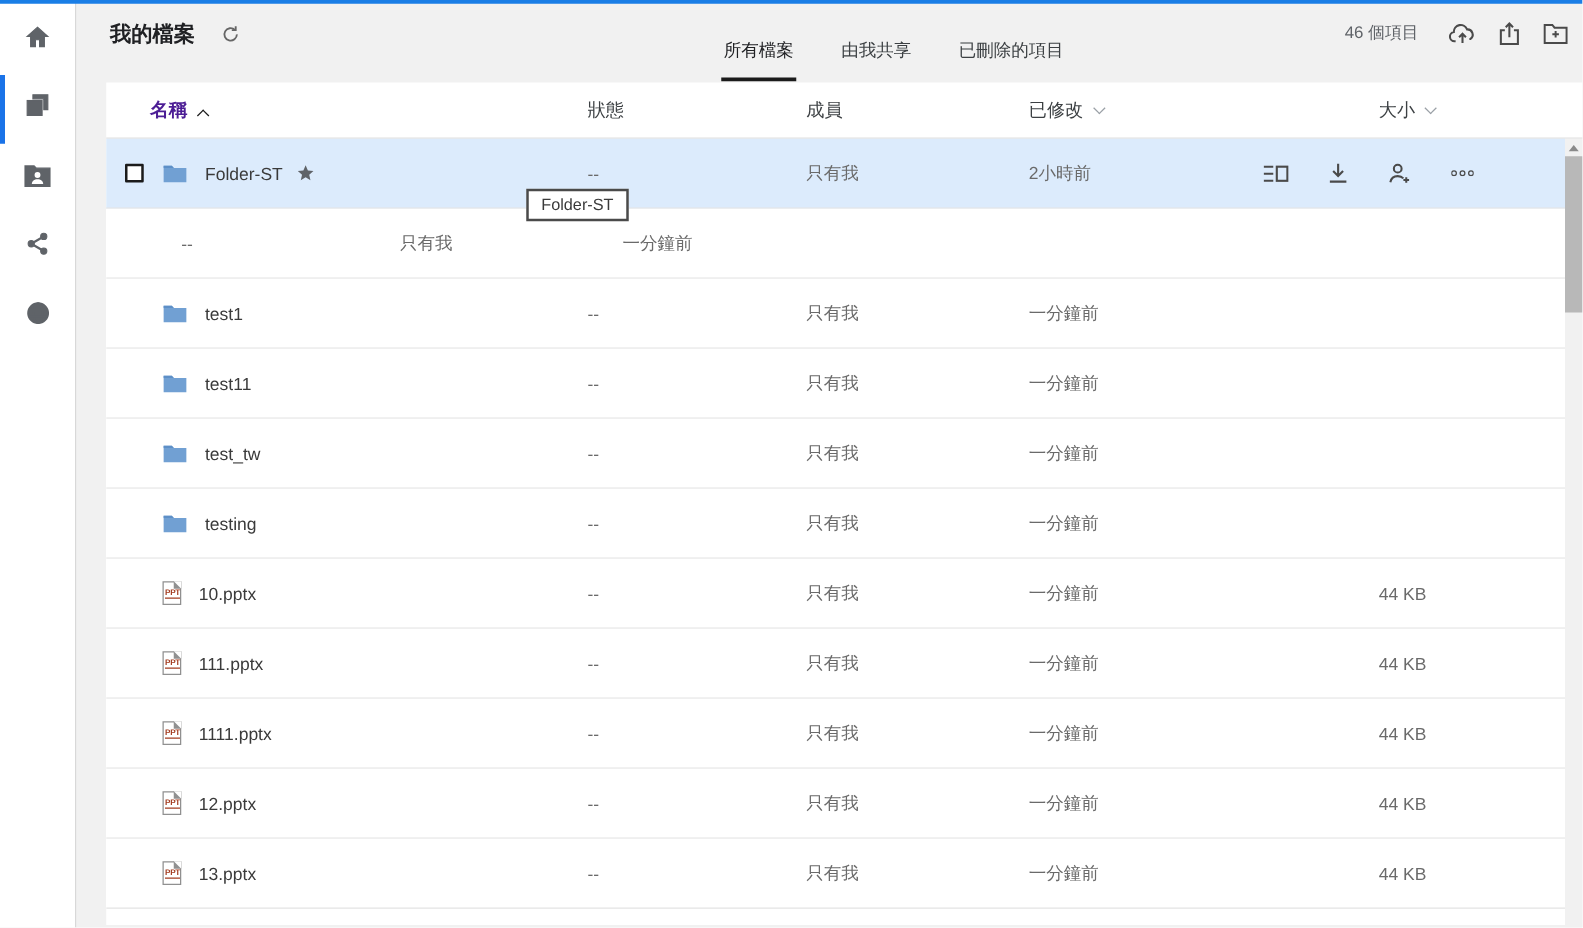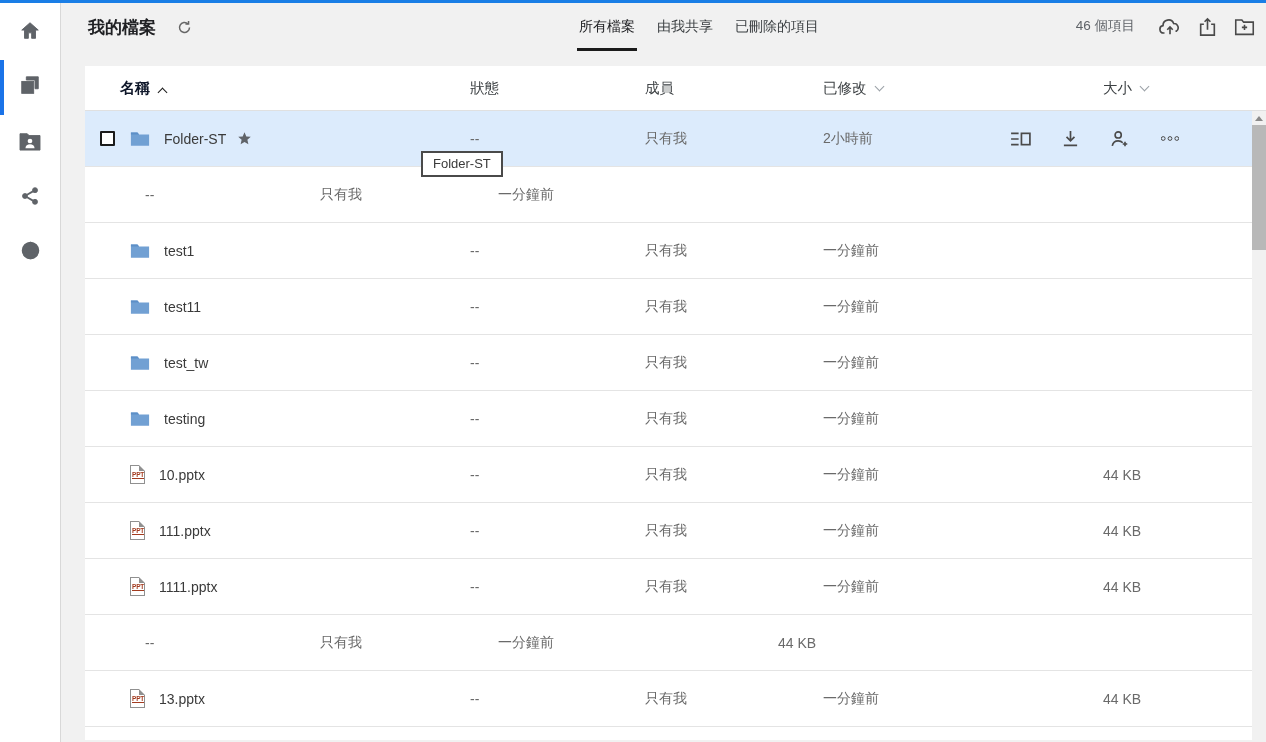--- a/index.html
+++ b/index.html
@@ -13,35 +13,35 @@
   .side-item { height: 55px; display: flex; align-items: center; justify-content: center; position: relative; cursor: pointer; }
   .side-item.active::before { content: ''; position: absolute; left: 0; top: 0; height: 100%; width: 4px; background: #1a73e8; }
   .side-item svg { fill: #5f6368; stroke: #5f6368; }
 
   
   .main { position: absolute; left: 61px; top: 3px; right: 0; bottom: 0; background: #f1f1f1; }
 
   .page-title { position: absolute; left: 27px; top: 13px; font-size: 17px; font-weight: bold; color: #202124; }
   .refresh-btn { position: absolute; left: 116px; top: 17px; cursor: pointer; }
 
-  .tabs { position: absolute; left: 516px; top: 11px; display: flex; gap: 18px; }
+  .tabs { position: absolute; left: 516px; top: 25px; display: flex; gap: 34px; }
   .tab { font-size: 14px; color: #3c4043; padding: 4px 2px 12px; cursor: pointer; border-bottom: 3px solid transparent; }
   .tab.active { color: #202124; border-bottom-color: #1b1b1b; }
 
   .topbar-right { position: absolute; right: 11px; top: 14px; display: flex; align-items: flex-start; gap: 17px; }
   .item-count { font-size: 13.5px; color: #5f6368; margin-right: 7px; }
   .topbar-icon { cursor: pointer; display: flex; align-items: center; }
   .topbar-icon svg { stroke: #4a4a4a; fill: none; }
 
   
   .table-wrap { position: absolute; left: 24px; top: 63px; width: 1181px; height: 674px; background: #ffffff; }
 
   .thead { height: 45px; display: flex; align-items: center; border-bottom: 1px solid #e0e0e0; }
   .th { font-size: 14.5px; color: #3c4043; cursor: pointer; }
-  .h-name  { width: 370px; padding-left: 35px; font-weight: bold; font-size: 15px; color: #0f172a; }
+  .h-name  { width: 370px; padding-left: 35px; font-weight: bold; font-size: 15px; color: #4c1d95; }
   .h-status{ width: 175px; padding-left: 15px; }
   .h-member{ width: 175px; padding-left: 15px; }
   .h-modified{ width: 280px; padding-left: 18px; }
   .h-size  { flex: 1; padding-left: 18px; }
 
   .chev { display: inline-block; width: 7px; height: 7px; border-right: 1.6px solid #9aa0a6; border-bottom: 1.6px solid #9aa0a6; margin-left: 9px; }
   .chev.down { transform: rotate(45deg); vertical-align: 3px; }
   .chev.up { border-color: #1b1b1b; transform: rotate(-135deg); vertical-align: -3px; }
 
   .row { height: 56px; display: flex; align-items: center; margin-right: 14px; border-bottom: 1px solid #e4e4e4; position: relative; background: #fff; cursor: pointer; }
@@ -377,37 +377,47 @@
     <div class="col-status">--</div>
     <div class="col-member">只有我</div>
     <div class="col-modified">一分鐘前</div>
     <div class="col-size">44 KB</div>
 
   </div>
         <div class="row">
     <div class="col-check">
       <span class="checkbox" style="visibility: hidden;"></span>
     </div>
-    <div class="col-status">--</div>
-    <div class="col-member">只有我</div>
-    <div class="col-modified">一分鐘前</div>
-    <div class="col-size">44 KB</div>
-
-  </div>
-        <div class="row">
-    <div class="col-check">
-      <span class="checkbox" style="visibility: hidden;"></span>
-    </div>
     <div class="col-name">
 
       <span class="name-icon">
         <span class="ppt">
                 <i>PPT</i>
               </span>
       </span>
+      <span class="row-name">12.pptx</span>
+
+    </div>
+    <div class="col-status">--</div>
+    <div class="col-member">只有我</div>
+    <div class="col-modified">一分鐘前</div>
+    <div class="col-size">44 KB</div>
+
+  </div>
+        <div class="row">
+    <div class="col-check">
+      <span class="checkbox" style="visibility: hidden;"></span>
+    </div>
+    <div class="col-name">
+
+      <span class="name-icon">
+        <span class="ppt">
+                <i>PPT</i>
+              </span>
+      </span>
       <span class="row-name">13.pptx</span>
 
     </div>
     <div class="col-status">--</div>
     <div class="col-member">只有我</div>
     <div class="col-modified">一分鐘前</div>
     <div class="col-size">44 KB</div>
 
   </div>
       </div>

